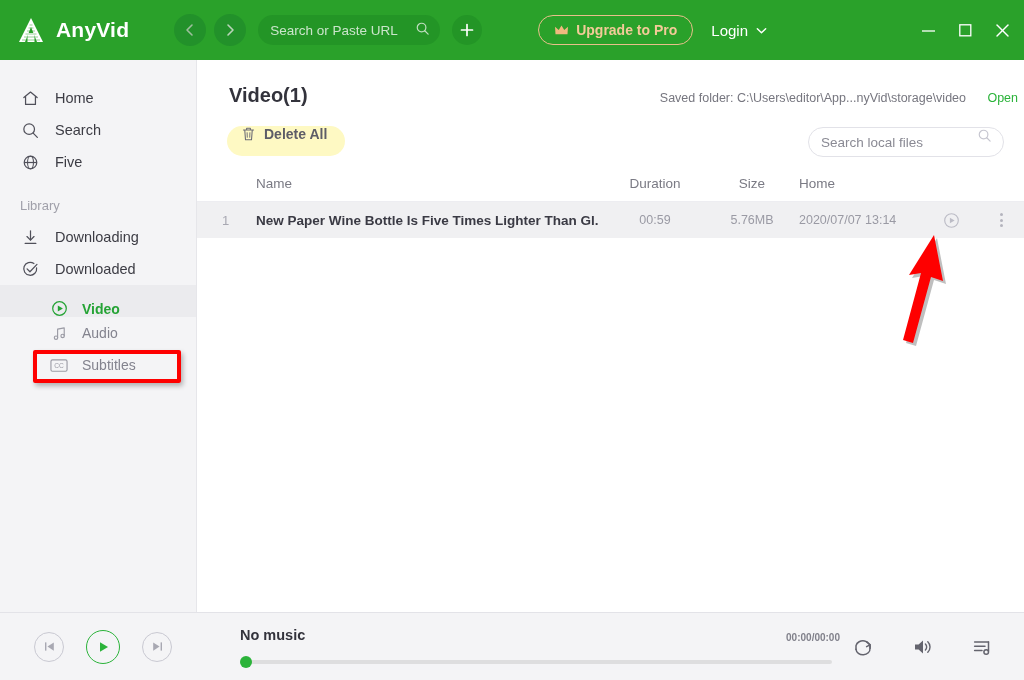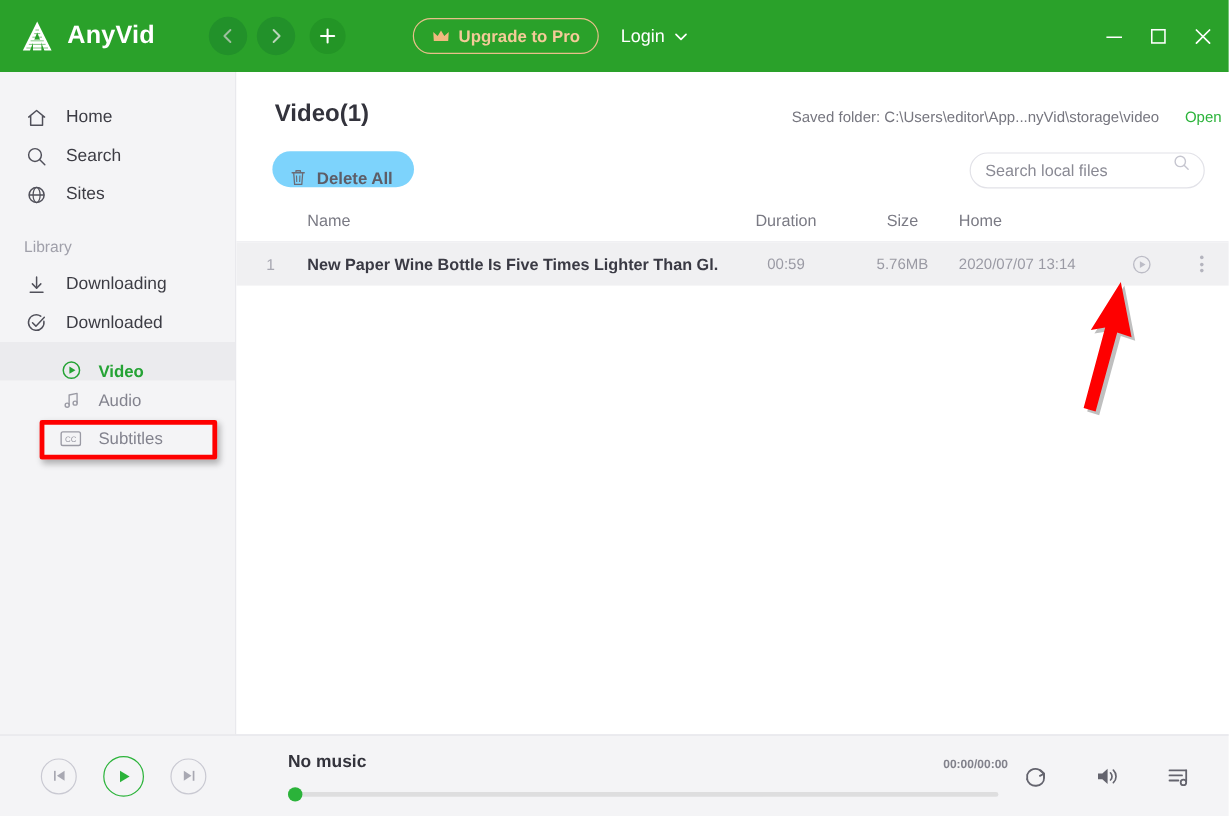--- a/index.html
+++ b/index.html
@@ -115,22 +115,22 @@
   .saved-folder {
     position: absolute; right: 58px; top: 31px;
     font-size: 12.5px; color: #76767f; white-space: nowrap;
   }
   .open-link {
     position: absolute; right: 6px; top: 31px;
     font-size: 12.5px; color: #2bb33a; cursor: pointer;
   }
   .delete-all {
     position: absolute; left: 30px; top: 66px;
-    height: 30px; background: #7dd3fc; border-radius: 15px;
-    display: flex; align-items: flex-end; gap: 8px;
+    height: 30px; background: #fef9c3; border-radius: 15px;
+    display: flex; align-items: flex-start; gap: 8px;
     padding: 0 18px 0 14px; cursor: pointer;
   }
   .delete-all-label { font-size: 14px; color: #5d5d67; font-weight: bold; }
   .local-search {
     position: absolute; right: 20px; top: 67px;
     width: 196px; height: 30px; border: 1px solid #e2e2e8;
     border-radius: 15px; display: flex; 
     padding: 0 12px; background: #fff;
   }
   .local-search input {
@@ -220,20 +220,29 @@
           <polyline points="10,3 5,8 10,13" fill="none" stroke="#9dbf9d" stroke-width="1.6" stroke-linecap="round" stroke-linejoin="round"></polyline>
         </svg>
       </div>
       <div class="nav-circle">
         <svg width="16" height="16" viewBox="0 0 16 16">
           <polyline points="6,3 11,8 6,13" fill="none" stroke="#b9d4b9" stroke-width="1.6" stroke-linecap="round" stroke-linejoin="round"></polyline>
         </svg>
       </div>
     </div>
 
+    <div class="urlbar">
+      <input type="text" placeholder="Search or Paste URL" style="">
+      <span class="mag">
+        <svg width="15" height="15" viewBox="0 0 16 16">
+          <circle cx="7" cy="7" r="4.6" fill="none" stroke="#bfddbf" stroke-width="1.3"></circle>
+          <line x1="10.4" y1="10.4" x2="14" y2="14" stroke="#bfddbf" stroke-width="1.3" stroke-linecap="round"></line>
+        </svg>
+      </span>
+    </div>
 
     <div class="plus-btn">
       <svg width="16" height="16" viewBox="0 0 16 16">
         <line x1="8" y1="2.5" x2="8" y2="13.5" stroke="#ffffff" stroke-width="1.7" stroke-linecap="round"></line>
         <line x1="2.5" y1="8" x2="13.5" y2="8" stroke="#ffffff" stroke-width="1.7" stroke-linecap="round"></line>
       </svg>
     </div>
 
     <div class="upgrade">
       <svg width="15" height="12" viewBox="0 0 16 13">
@@ -291,21 +300,21 @@
     </div>
 
     <div class="side-item">
       <span class="ico">
         <svg width="19" height="19" viewBox="0 0 20 20">
           <circle cx="10" cy="10" r="6.6" fill="none" stroke="#50505a" stroke-width="1.3"></circle>
           <line x1="3.4" y1="10" x2="16.6" y2="10" stroke="#50505a" stroke-width="1.3"></line>
           <ellipse cx="10" cy="10" rx="3.1" ry="6.6" fill="none" stroke="#50505a" stroke-width="1.1"></ellipse>
         </svg>
       </span>
-      <span class="side-label">Sites</span>
+      <span class="side-label">Five</span>
     </div>
 
     <div class="side-section">Library</div>
 
     <div class="side-item">
       <span class="ico">
         <svg width="19" height="19" viewBox="0 0 20 20">
           <line x1="10" y1="3" x2="10" y2="12.6" stroke="#50505a" stroke-width="1.3" stroke-linecap="round"></line>
           <polyline points="6.3,9 10,12.8 13.7,9" fill="none" stroke="#50505a" stroke-width="1.3" stroke-linecap="round" stroke-linejoin="round"></polyline>
           <line x1="4.4" y1="16.3" x2="15.6" y2="16.3" stroke="#50505a" stroke-width="1.3" stroke-linecap="round"></line>

